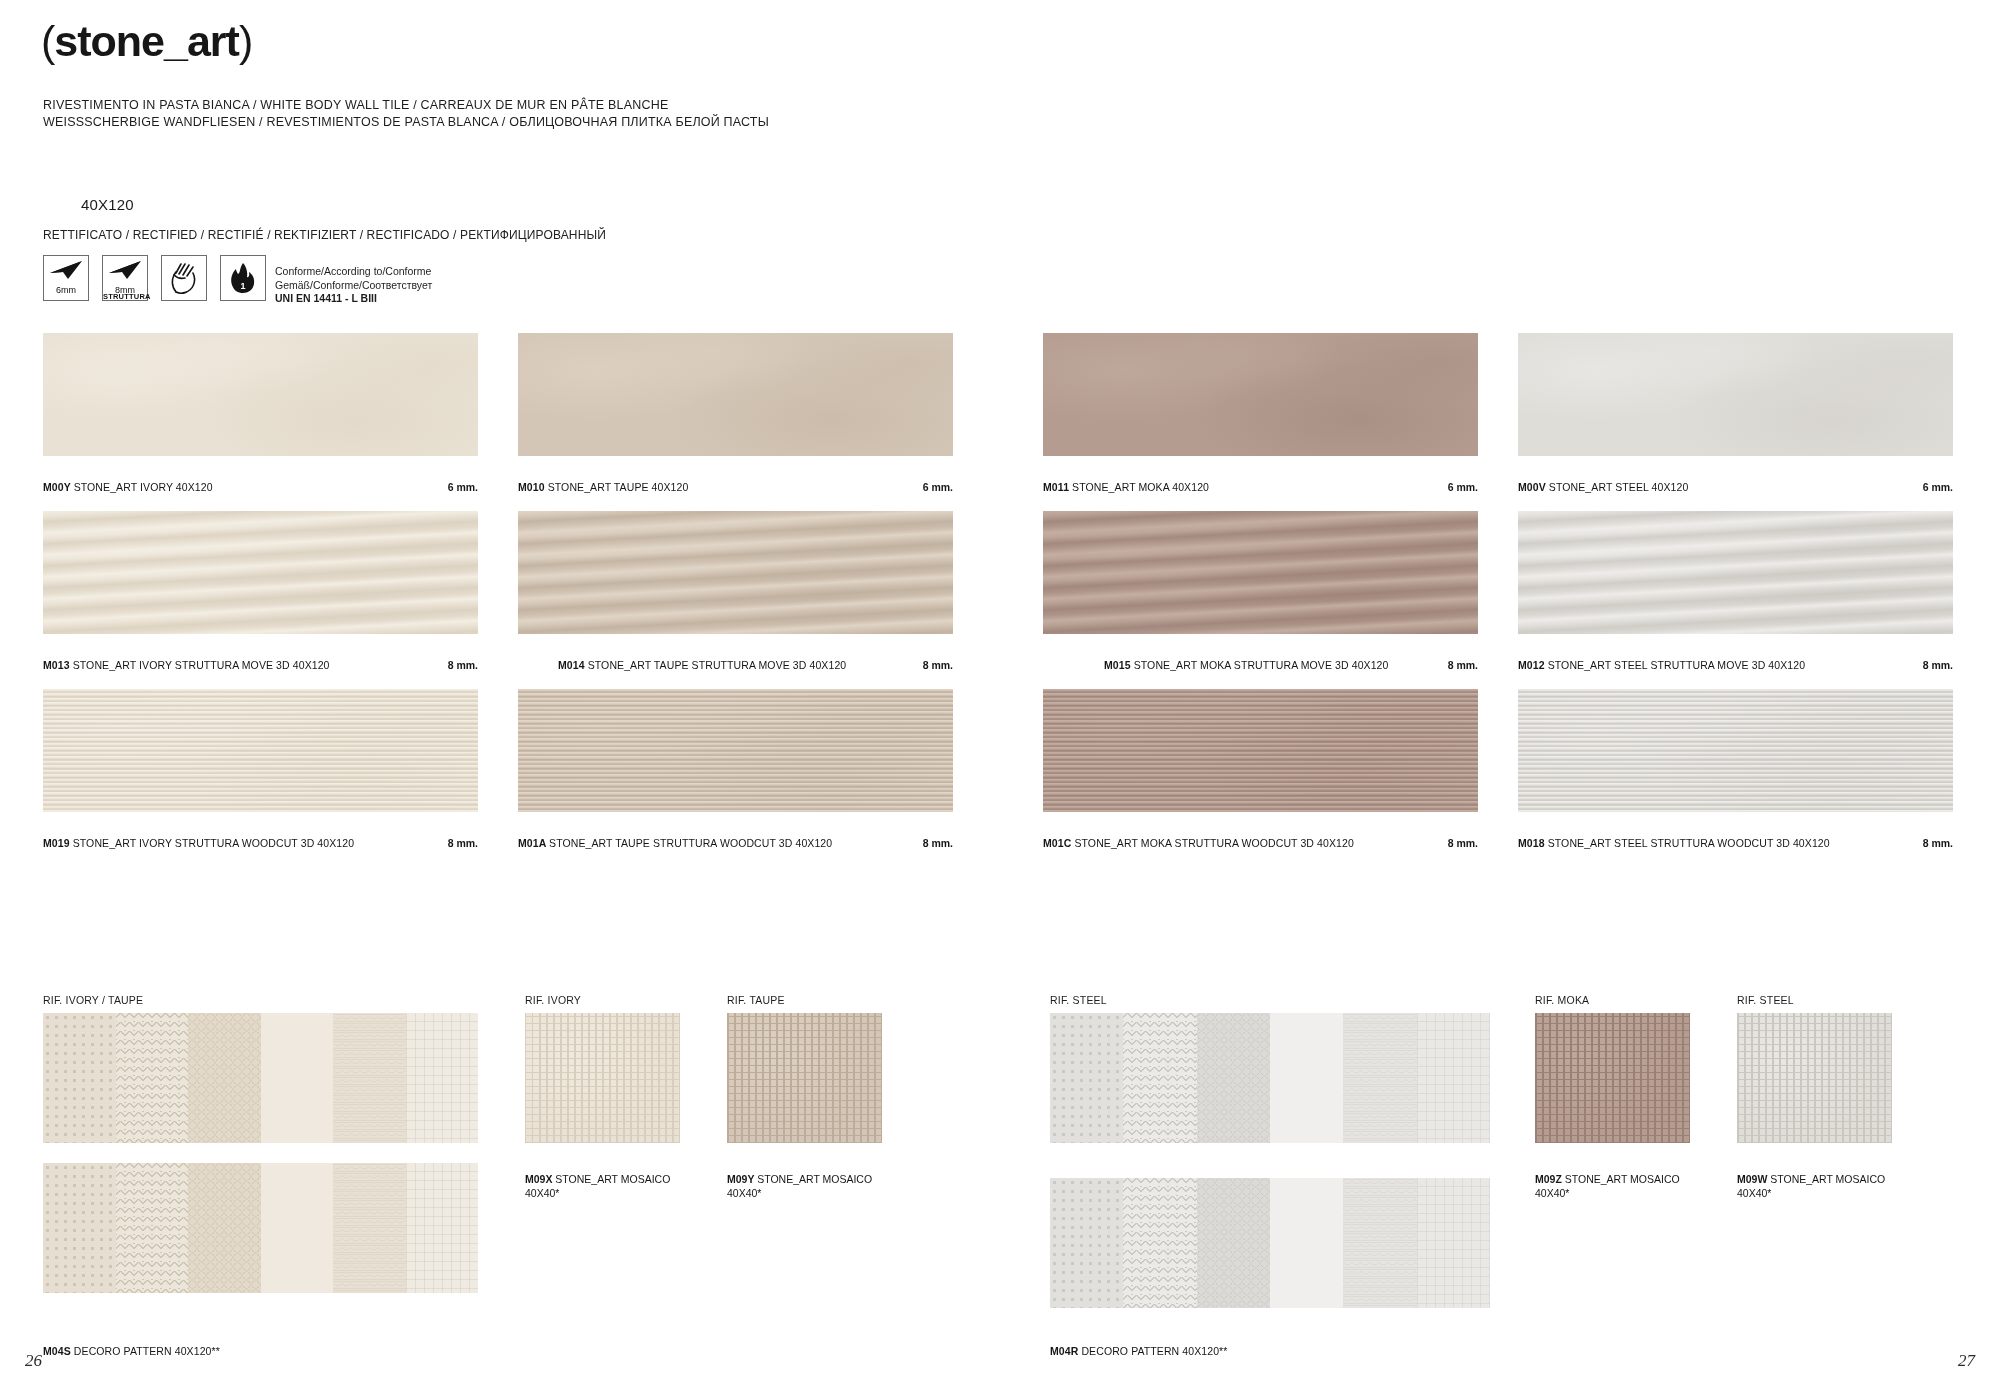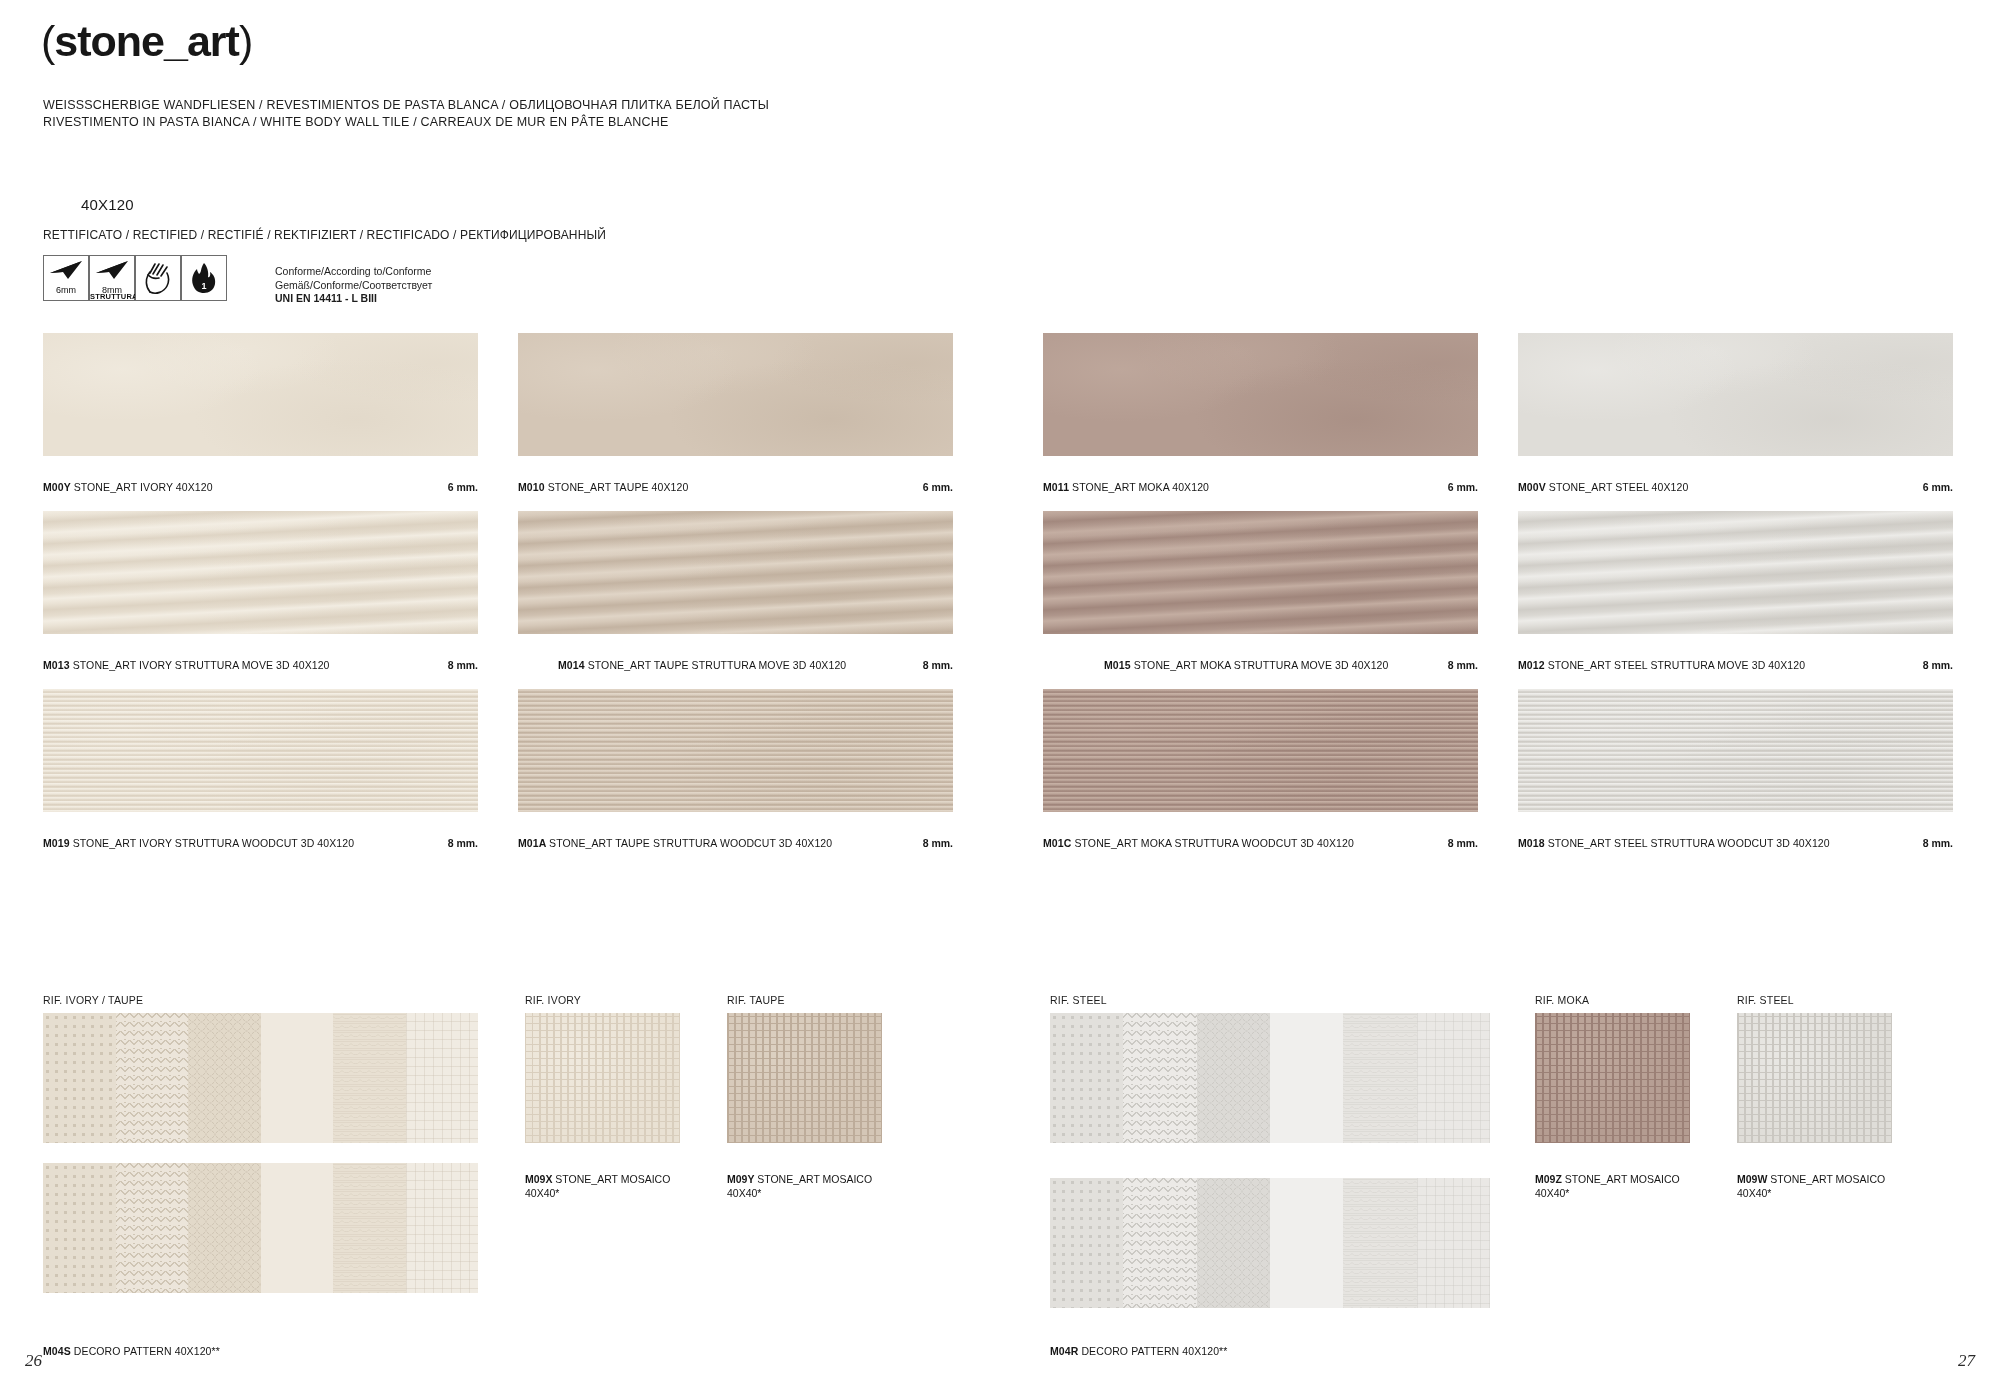--- a/index.html
+++ b/index.html
@@ -28,21 +28,21 @@
     font-size:15px;font-weight:400;letter-spacing:.2px;margin-left:38px;
   }
   .rectified{
     position:absolute;left:43px;top:228px;
     font-size:12px;letter-spacing:.15px;color:#222;
   }
 
   
   .iconrow{position:absolute;left:43px;top:255px;display:flex;align-items:flex-start;}
   .iconbox{
-    width:46px;height:46px;border:1px solid #6d6d6d;
+    width:46px;height:46px;border:1px solid #6d6d6d;margin-right:13px;
     position:relative;background:#fff;box-sizing:border-box;
     display:flex;flex-direction:column;align-items:center;justify-content:flex-start;
   }
   .iconbox svg{display:block;}
   .ic-top{height:28px;display:flex;align-items:center;justify-content:center;width:100%;}
   .ic-lab{font-size:9px;font-weight:400;color:#111;line-height:10px;margin-top:1px;}
   .strut-lab{
     position:absolute;top:36px;left:0;width:46px;text-align:center;
     font-size:7.5px;font-weight:700;letter-spacing:.2px;color:#111;
   }
@@ -79,22 +79,22 @@
 </head>
 <body>
 
 <div class="page">
 
   <div class="brand">
     <span class="paren">(</span><span>stone_art</span><span class="paren">)</span>
   </div>
 
   <div class="subtitle">
+    <div>RIVESTIMENTO IN PASTA BIANCA / WHITE BODY WALL TILE / CARREAUX DE MUR EN PÂTE BLANCHE</div>
     <div>WEISSSCHERBIGE WANDFLIESEN / REVESTIMIENTOS DE PASTA BLANCA / ОБЛИЦОВОЧНАЯ ПЛИТКА БЕЛОЙ ПАСТЫ</div>
-    <div>RIVESTIMENTO IN PASTA BIANCA / WHITE BODY WALL TILE / CARREAUX DE MUR EN PÂTE BLANCHE</div>
   </div>
 
   <div class="sizehead">40X120</div>
   <div class="rectified">RETTIFICATO / RECTIFIED / RECTIFIÉ / REKTIFIZIERT / RECTIFICADO / РЕКТИФИЦИРОВАННЫЙ</div>
 
   <div class="iconrow">
 
     <div class="iconbox">
       <div class="ic-top">
         <svg width="34" height="20" viewBox="0 0 34 20" aria-hidden="true">

